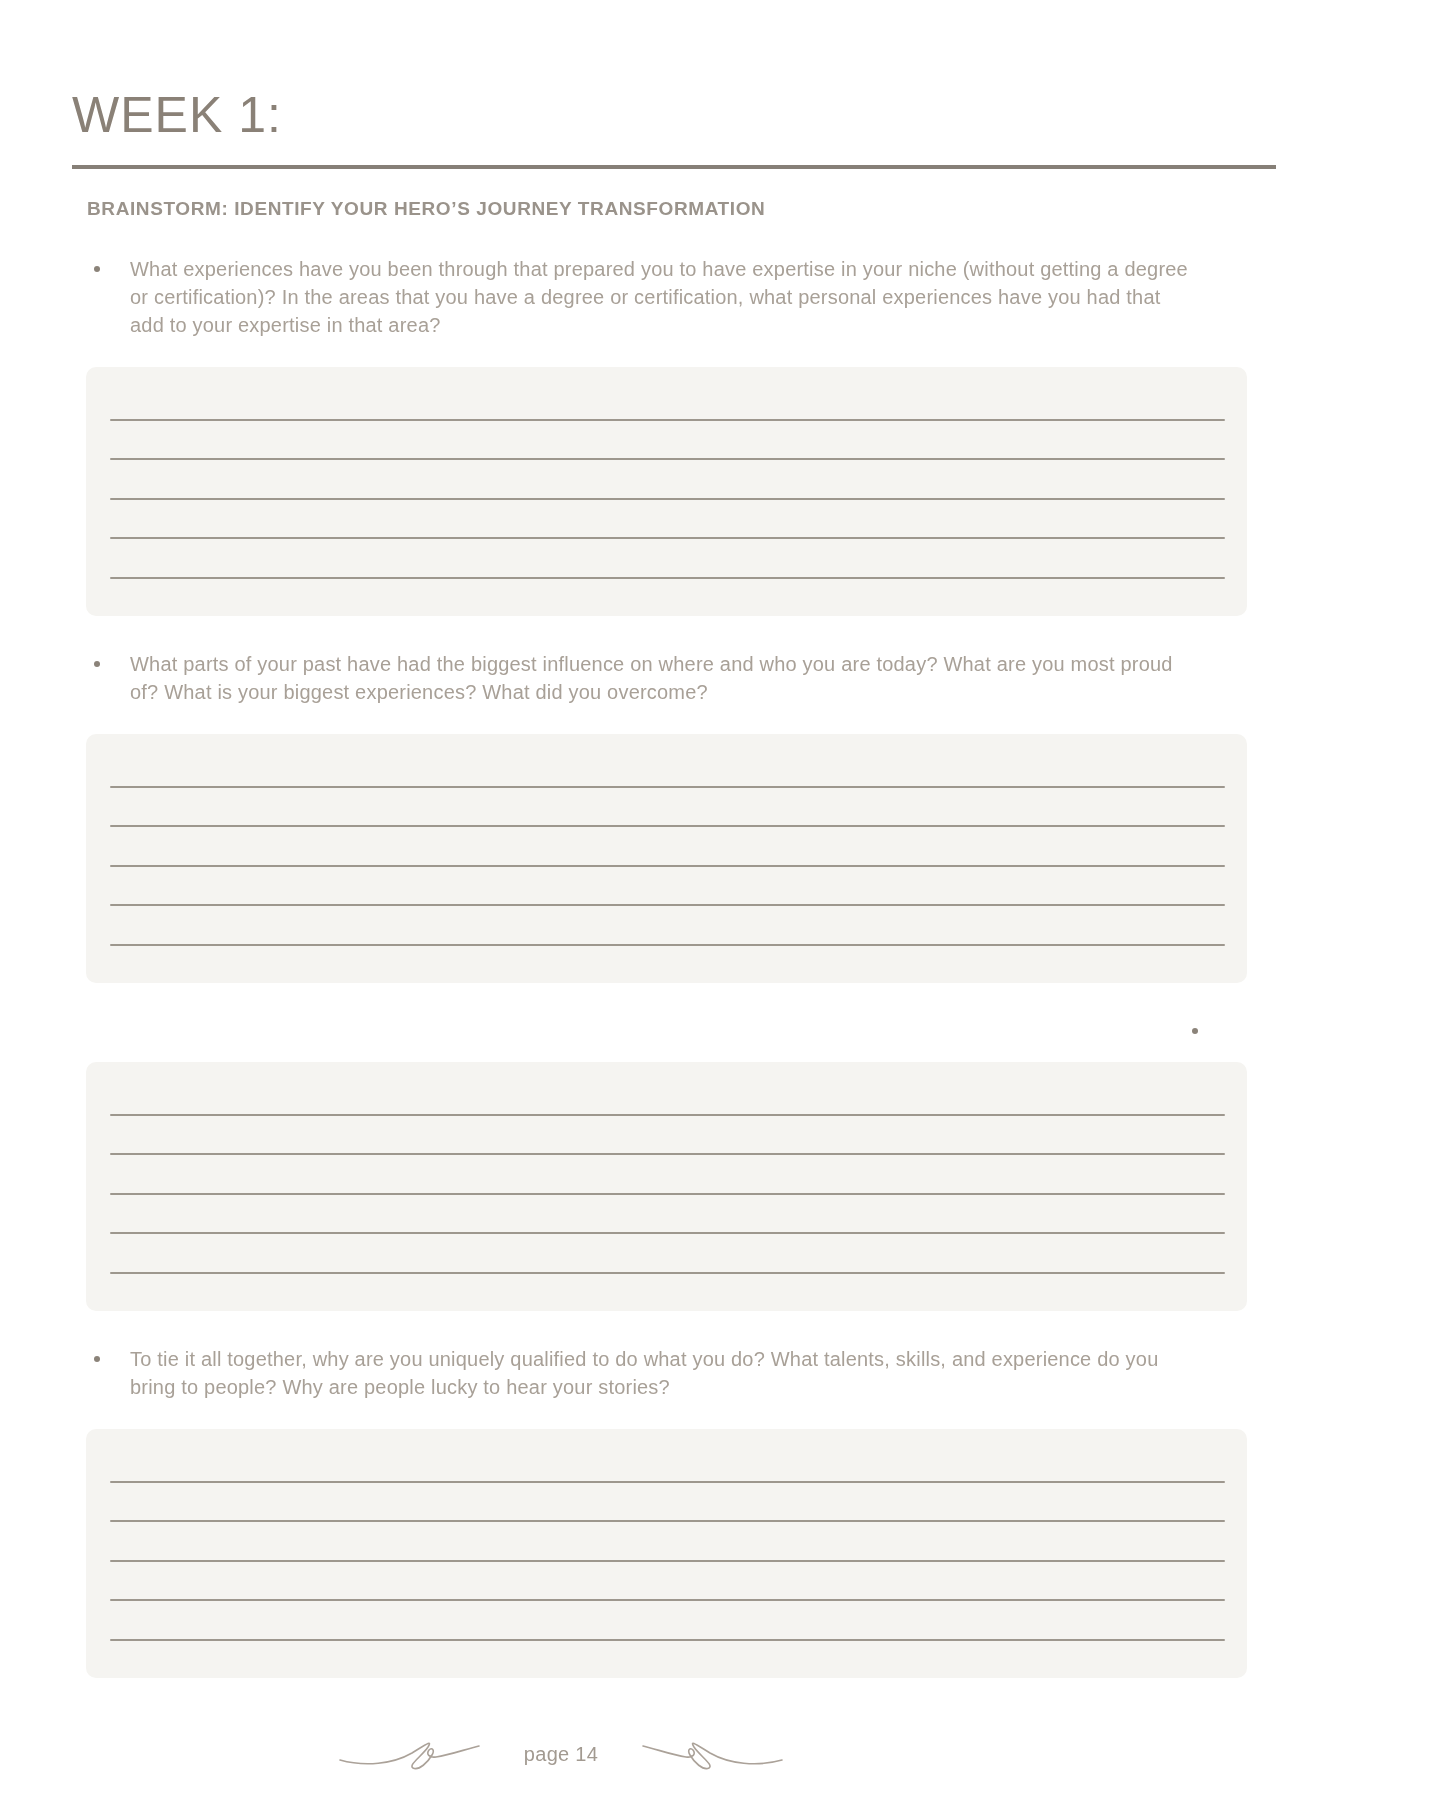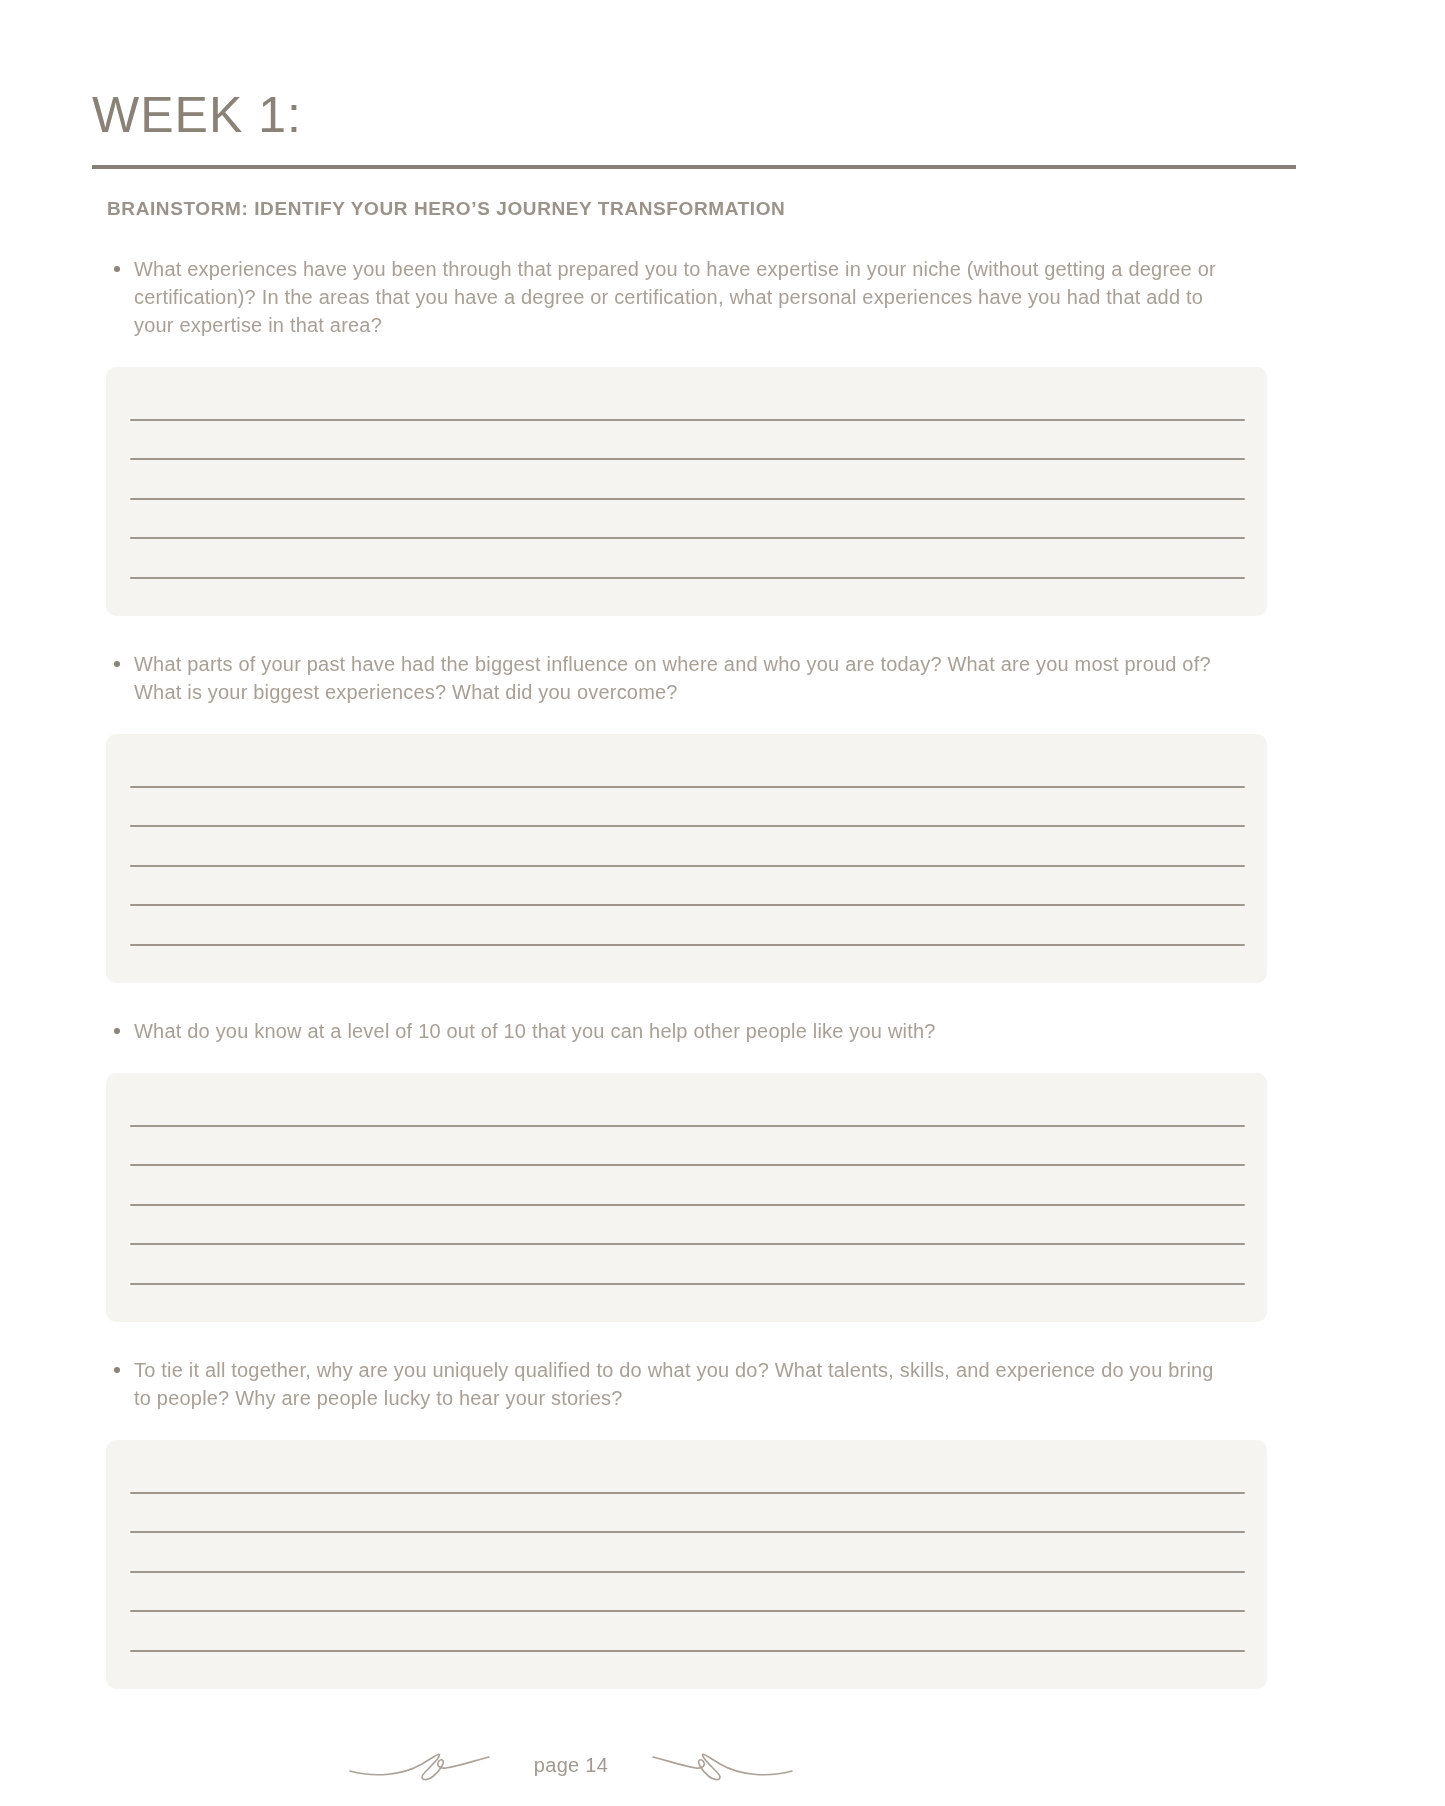--- a/index.html
+++ b/index.html
@@ -2,38 +2,38 @@
 <html><head>
 <meta charset="utf-8">
 <style>
   * { margin:0; padding:0; box-sizing:border-box; }
   html,body { background:#ffffff; }
   body {
     width:1445px; height:1806px;
     font-family:"Liberation Sans","DejaVu Sans",sans-serif;
     overflow:hidden;
   }
-  .page { padding:88px 113px 0 92px; width:1163px; }
+  .page { padding:88px 113px 0 72px; width:1163px; }
 
   .week-title {
     font-size:50px; font-weight:300; letter-spacing:1px;
     color:#8a8177; line-height:1.1;
   }
   .divider {
     margin-top:22px; height:4px; background:#867f77; border:none; width:1204px;
   }
   .section-heading {
     margin:28px 0 0 15px;
     font-size:19px; font-weight:700; letter-spacing:0.6px;
     color:#9a938b; text-transform:uppercase; line-height:24px;
   }
 
   .question {
-    margin-top:34px; display:flex; gap:14px;
-    padding-left:22px; width:1126px;
+    margin-top:34px; display:flex; gap:30px;
+    padding-left:22px; width:1126px;justify-content:flex-end;
   }
   .bullet {
     flex:none; width:6px; height:6px; border-radius:50%;
     background:#8b8379; margin-top:11px;
   }
   .question-text {
     font-size:20px; line-height:28px; color:#a8a097; font-weight:300;
     letter-spacing:0.2px;
   }
 
@@ -84,21 +84,20 @@
   <div class="answer-box">
     <div class="answer-line"></div>
     <div class="answer-line"></div>
     <div class="answer-line"></div>
     <div class="answer-line"></div>
     <div class="answer-line"></div>
   </div>
 
   <div class="question">
     <span class="bullet"></span>
-    <div class="question-text">What do you know at a level of 10 out of 10 that you can help other people like you with?</div>
   </div>
   <div class="answer-box">
     <div class="answer-line"></div>
     <div class="answer-line"></div>
     <div class="answer-line"></div>
     <div class="answer-line"></div>
     <div class="answer-line"></div>
   </div>
 
   <div class="question">

